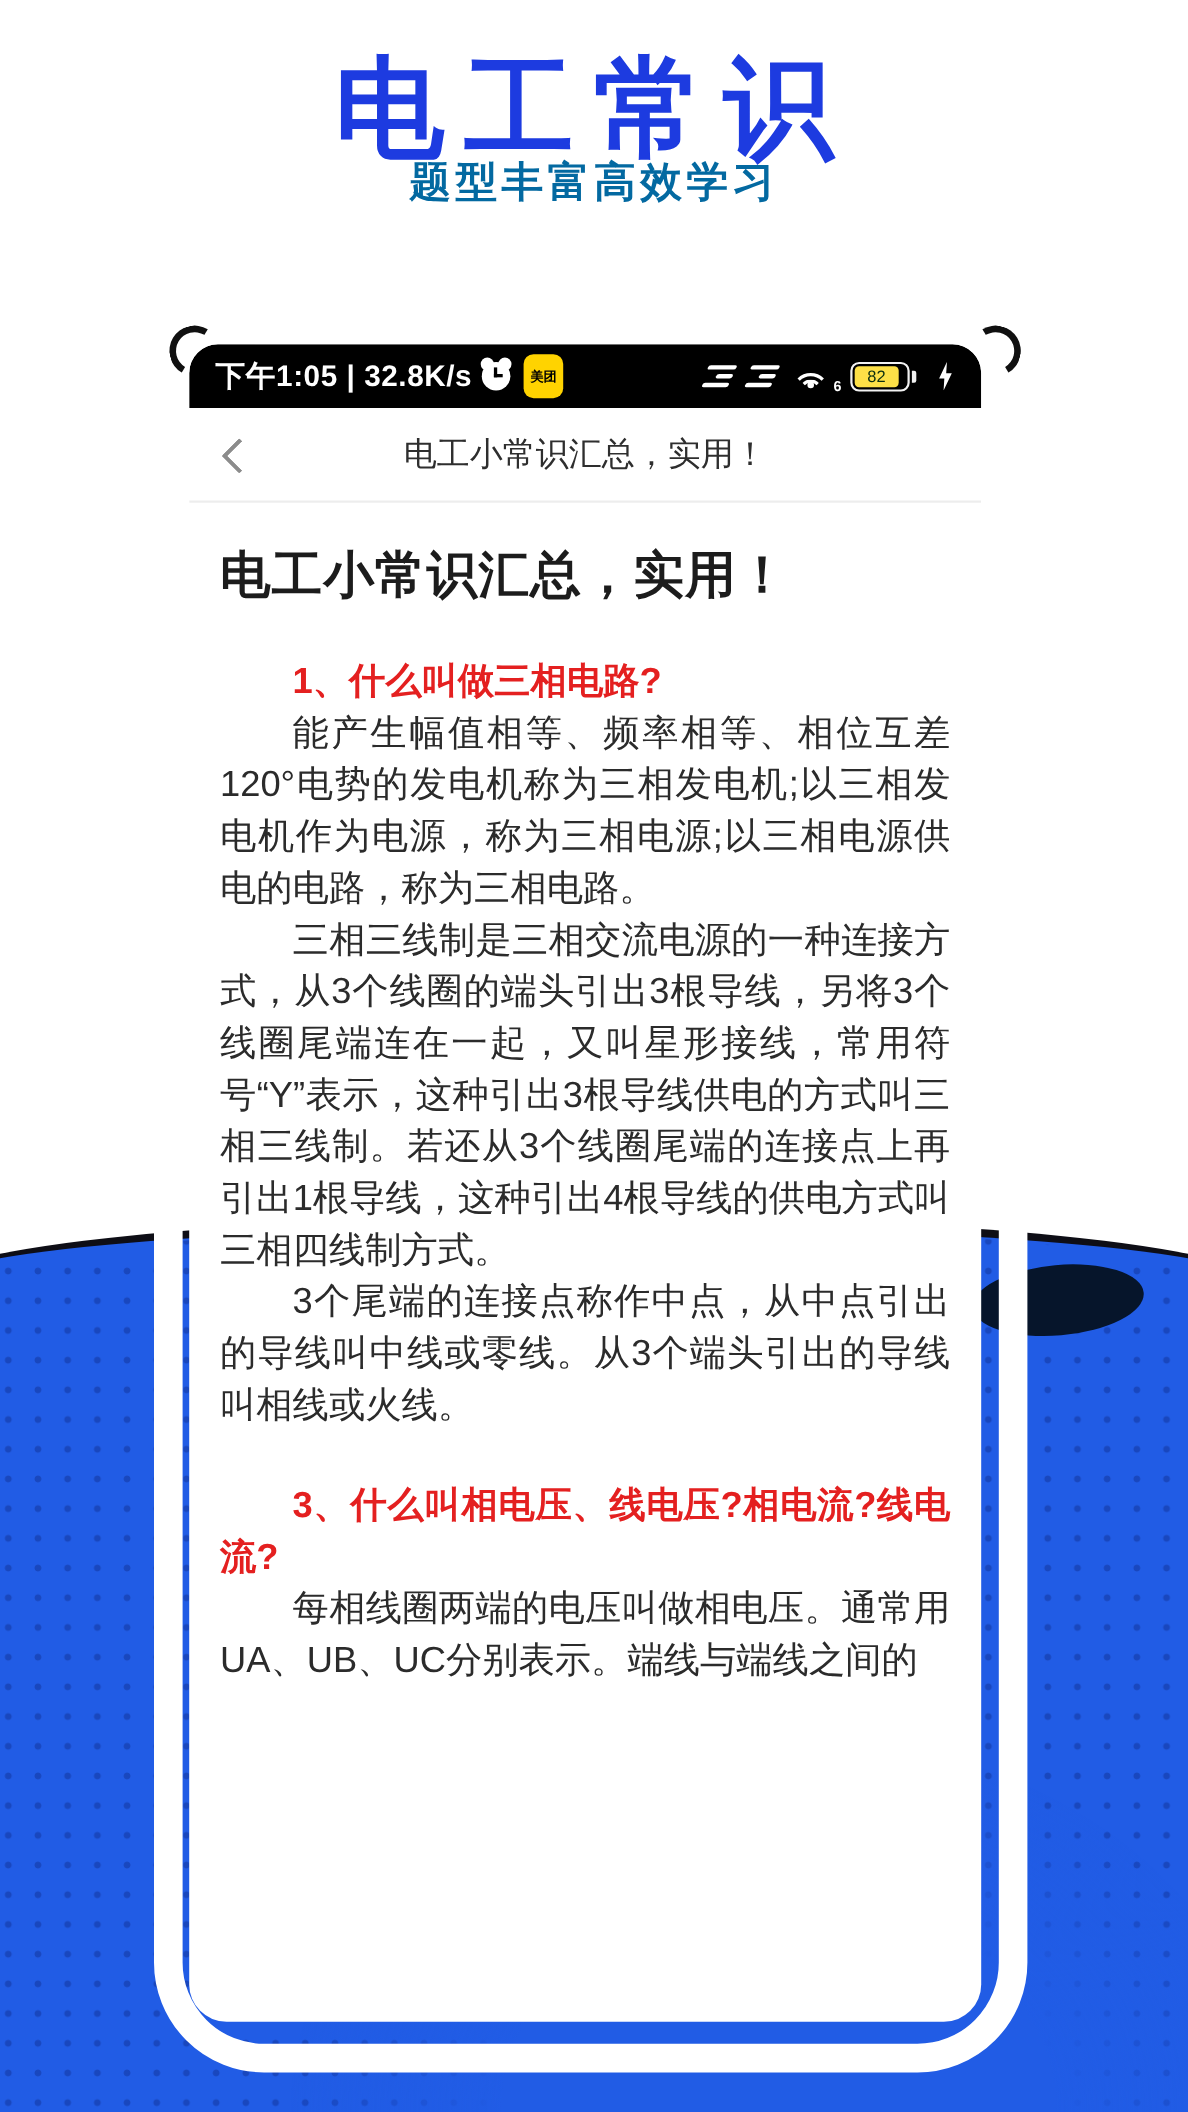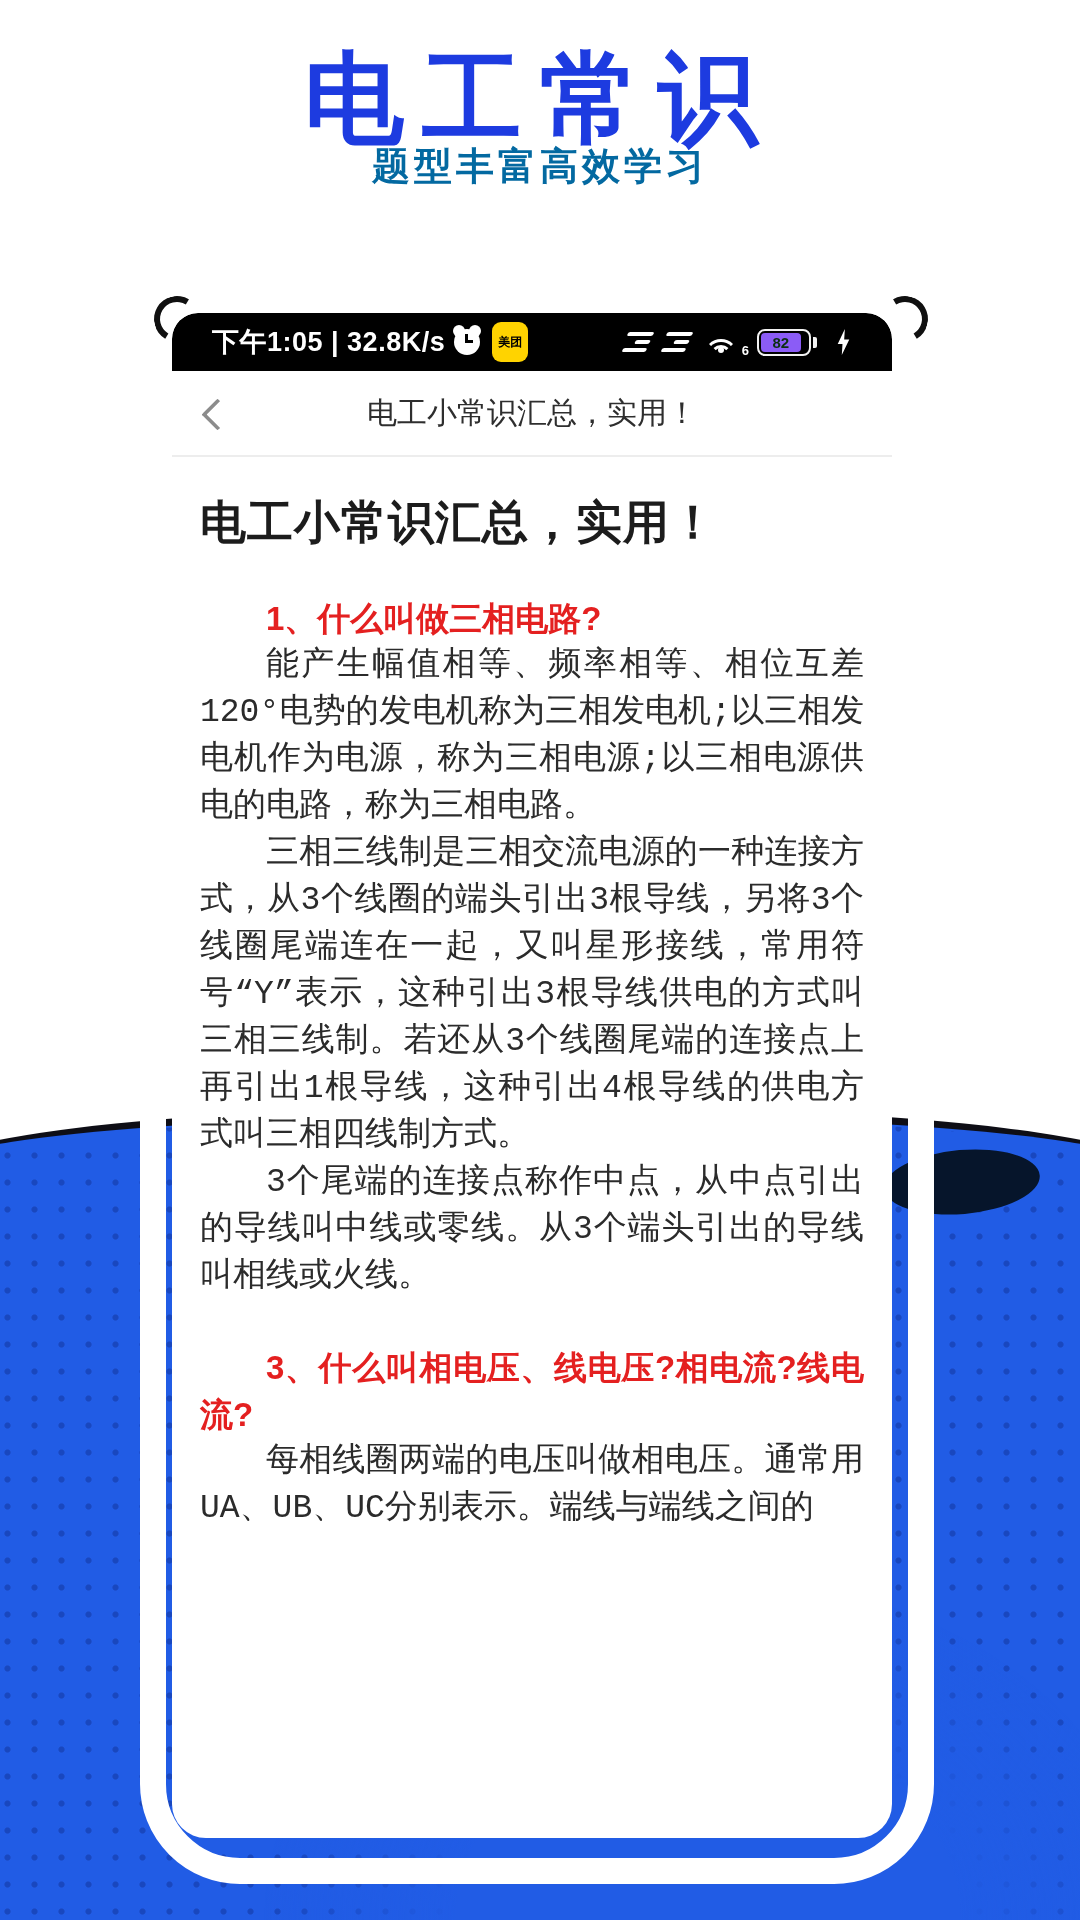--- a/index.html
+++ b/index.html
@@ -47,21 +47,21 @@
   .ink.tl{left:154px;top:296px;border-right-color:transparent;border-bottom-color:transparent;transform:rotate(-14deg);}
   .ink.tr{left:882px;top:296px;border-left-color:transparent;border-bottom-color:transparent;transform:rotate(14deg);}
   
   .phone{
     position:absolute;left:172px;top:313px;width:720px;height:1525px;background:#ffffff;
     border-radius:26px 26px 34px 34px;overflow:hidden;z-index:5;
   }
   
   .sbar{
     height:58px;background:#000;border-radius:26px 26px 0 0;display:flex;align-items:center;
-    color:#fff;padding:0 40px;box-sizing:border-box;
+    color:#fff;padding:0 24px;box-sizing:border-box;
   }
   .sbar .time{font-size:27px;font-weight:600;letter-spacing:.5px;white-space:nowrap;}
   .clock{position:relative;width:26px;height:26px;border-radius:50%;background:#fff;margin-left:9px;flex:0 0 auto;
     box-shadow:-8px -11px 0 -7px #fff, 8px -11px 0 -7px #fff;}
   .clock:before{content:"";position:absolute;left:11px;top:5px;width:3px;height:9px;background:#000;}
   .clock:after{content:"";position:absolute;left:11px;top:11px;width:8px;height:3px;background:#000;}
   .appbadge{
     width:36px;height:40px;border-radius:9px;background:#ffd300;color:#000;margin-left:12px;
     font-size:12px;font-weight:800;display:flex;align-items:center;justify-content:center;flex:0 0 auto;
   }
@@ -70,35 +70,35 @@
   .sig i{display:block;height:4px;background:#fff;border-radius:2px;}
   .sig .b1{width:26px}.sig .b2{width:15px}.sig .b3{width:24px}
   .wifi{position:relative;width:38px;height:28px;}
   .wifi i{position:absolute;left:50%;transform:translateX(-50%);border:3.5px solid transparent;border-top-color:#fff;border-radius:50%;box-sizing:border-box;}
   .wifi .w1{width:34px;height:34px;bottom:-17px;}
   .wifi .w2{width:21px;height:21px;bottom:-10px;}
   .wifi .dot{width:6px;height:6px;background:#fff;border:none;border-radius:50%;bottom:3px;}
   .wifi .band{position:absolute;right:-9px;bottom:-2px;font-size:13px;color:#fff;font-weight:600;}
   .batt{display:flex;align-items:center;margin-left:4px;}
   .batt .shell{width:54px;height:27px;border:2.5px solid rgba(255,255,255,.95);border-radius:8px;padding:2px;box-sizing:border-box;display:flex;}
-  .batt .fill{width:86%;background:#8b5cf6;border-radius:4px;display:flex;align-items:center;justify-content:center;
-    font-size:15px;font-weight:700;color:#0b2e10;}
+  .batt .fill{width:86%;background:#fde047;border-radius:4px;display:flex;align-items:center;justify-content:center;
+    font-size:15px;font-weight:400;color:#0b2e10;}
   .batt .cap{width:4px;height:11px;background:rgba(255,255,255,.95);border-radius:0 2px 2px 0;margin-left:2px;}
   .bolt{width:17px;height:26px;background:#fff;margin-left:5px;
     clip-path:polygon(58% 0,16% 58%,44% 58%,40% 100%,84% 40%,54% 40%);}
   
   .nav{height:84px;background:#fff;display:flex;align-items:center;justify-content:center;position:relative;border-bottom:2px solid #ededed;}
   .back{position:absolute;left:34px;top:32px;width:19px;height:19px;border-left:4px solid #8c8c8c;border-bottom:4px solid #8c8c8c;transform:rotate(45deg);border-radius:2px;cursor:pointer;}
   .navtitle{font-size:30px;color:#2e2e2e;font-weight:500;}
   
   .content{padding:36px 28px 0 28px;color:#2b2b2b;font-size:33px;line-height:47px;text-align:justify;}
   .content h1{font-size:46px;line-height:58px;font-weight:800;color:#1c1c1c;margin:0 0 14px 0;letter-spacing:1px;}
   .sec p{margin:0;}
   .sec .q{color:#e42020;font-weight:700;text-indent:2em;margin-top:44px;line-height:47px;}
-  .sec .a{text-indent:2em;font-family:Liberation Mono, monospace;}
+  .sec .a{text-indent:2em;}
 </style>
 </head>
 <body>
 
 <div class="hero-title">电工常识</div>
 <div class="hero-subtitle">题型丰富高效学习</div>
 
 <div class="bg">
   <div class="dots"></div>
   <div class="fade"></div>

